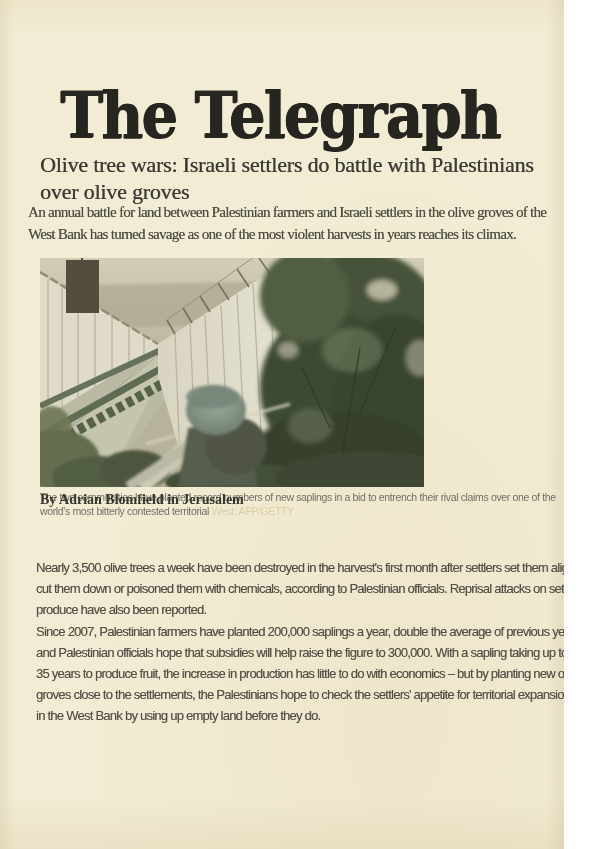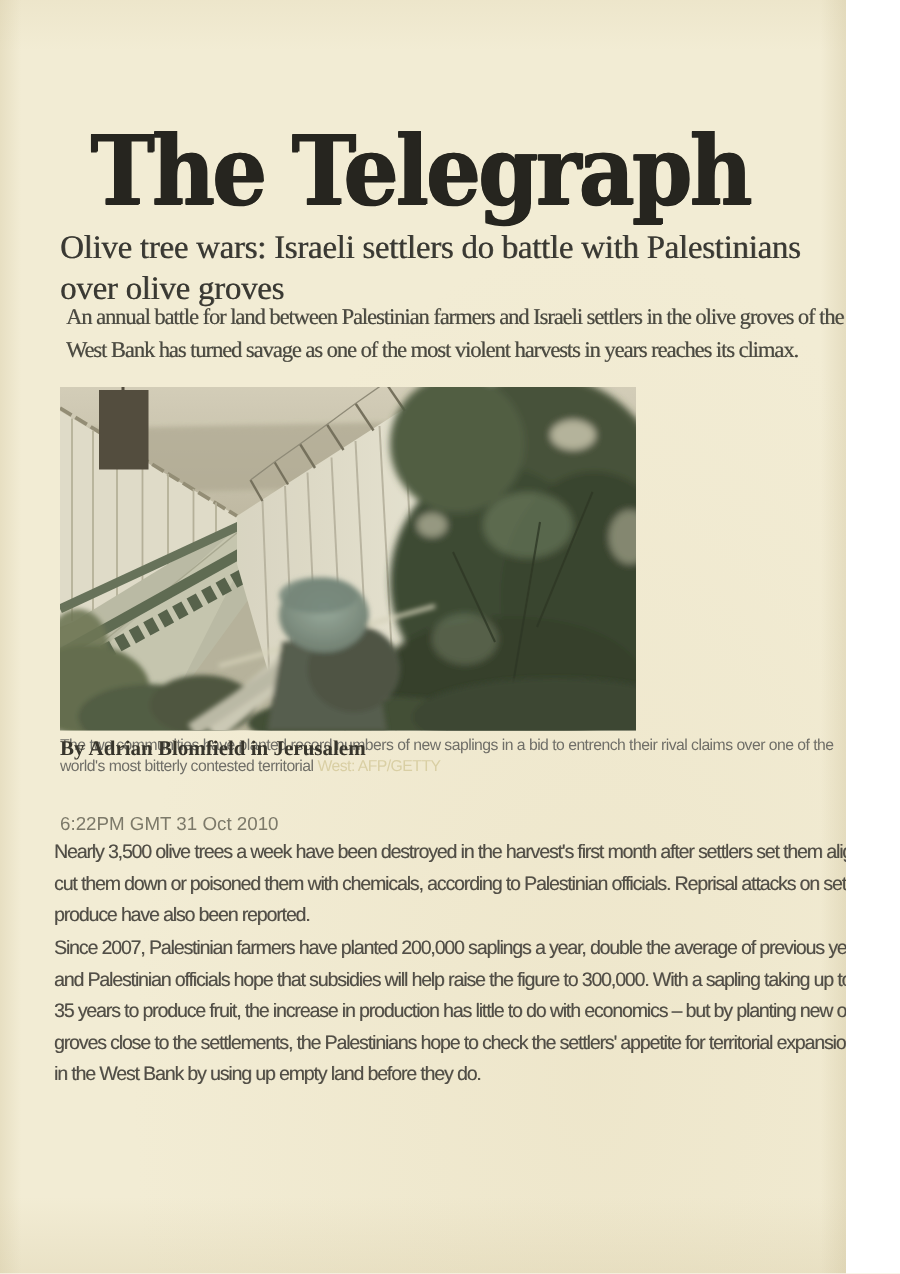--- a/index.html
+++ b/index.html
@@ -33,21 +33,21 @@
   }
   .headline {
     position: absolute; left: 40px; top: 151px; width: 528px;
     font-family: Liberation Serif, serif;
     font-size: 22px; line-height: 27px;
     letter-spacing: -0.2px;
     color: #3a3933;
     text-shadow: 0.4px 0 0 rgba(58,57,51,0.75);
   }
   .standfirst {
-    position: absolute; left: 44px; top: 202px; width: 540px;
+    position: absolute; left: 28px; top: 202px; width: 540px;
     font-family: "Liberation Serif", serif;
     font-size: 15px; line-height: 21.5px;
     letter-spacing: -0.7px;
     color: #4b4a41;
     text-shadow: 0.3px 0 0 rgba(75,74,65,0.6);
   }
   .photo {
     position: absolute; left: 40px; top: 258px;
     width: 384px; height: 229px;
     display: block;
@@ -208,20 +208,19 @@
       <ellipse cx="172" cy="139" rx="26" ry="12" fill="#6d8076" opacity="0.85"></ellipse>
     </g>
 
     <rect x="0" y="0" width="384" height="229" fill="#d8cfae" opacity="0.07"></rect>
   </svg>
 
   <div class="caption"><span>The two communities have planted record numbers of new saplings in a bid to entrench their rival claims over one of the world's most bitterly contested territorial </span><span class="credit">West: AFP/GETTY</span></div>
 
   <div class="byline">By Adrian Blomfield in Jerusalem</div>
 
-  <div class="pub-date">6:22PM GMT 31 Oct 2010</div>
 
   <div class="article-body">
     <p>Nearly 3,500 olive trees a week have been destroyed in the harvest's first month after settlers set them alight, cut them down or poisoned them with chemicals, according to Palestinian officials. Reprisal attacks on settler produce have also been reported.</p>
     <p>Since 2007, Palestinian farmers have planted 200,000 saplings a year, double the average of previous years and Palestinian officials hope that subsidies will help raise the figure to 300,000. With a sapling taking up to 35 years to produce fruit, the increase in production has little to do with economics – but by planting new olive groves close to the settlements, the Palestinians hope to check the settlers' appetite for territorial expansion in the West Bank by using up empty land before they do.</p>
   </div>
 
 </div>
 
 </body></html>

